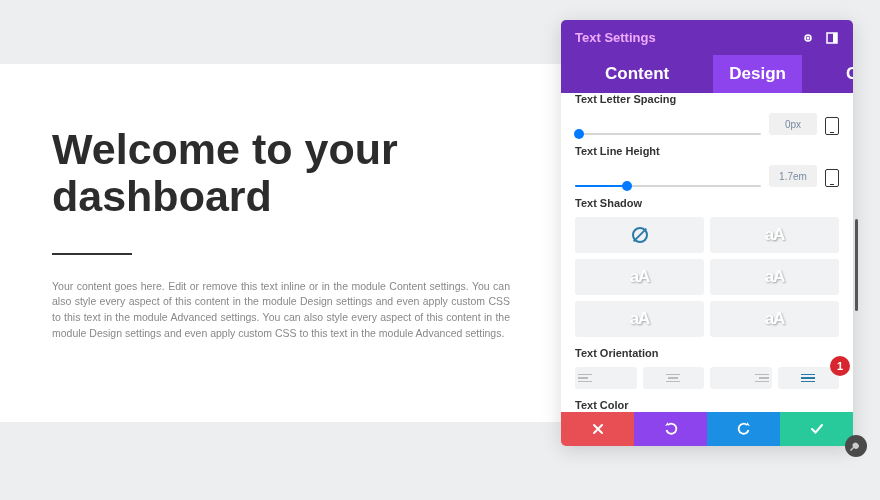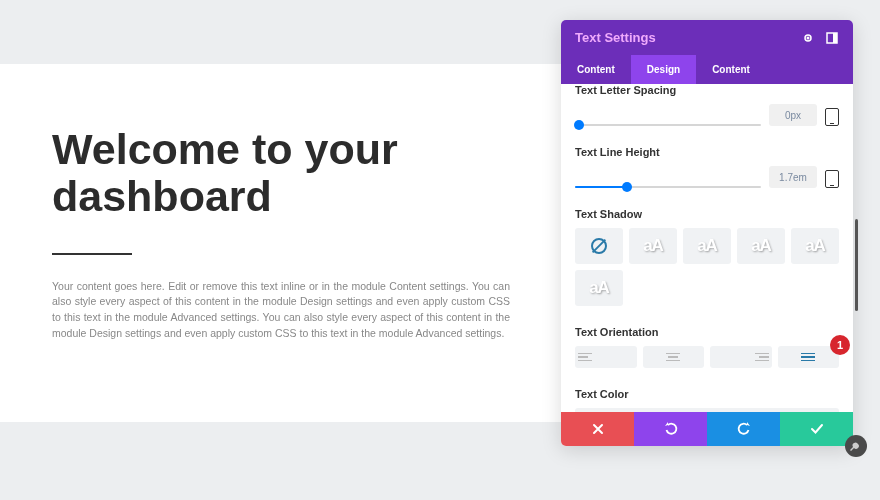--- a/index.html
+++ b/index.html
@@ -9,37 +9,37 @@
 .page-title { font-size: 43px; font-weight: 700; color: #2c2c2c; line-height: 1.1; }
 .divider { width: 80px; height: 2px; background: #333; margin: 32px 0 24px; }
 .body-text { font-size: 10.5px; color: #888; line-height: 1.5; text-align: justify; }
 
 .settings-panel { position: absolute; right: 27px; top: 20px; width: 292px; height: 426px; background: #fff; border-radius: 5px; box-shadow: 0 4px 20px rgba(0,0,0,0.15); overflow: hidden; display: flex; flex-direction: column; }
 .panel-header { background: #6c2eb9; color: #f0abfc; padding: 10px 14px; display: flex; align-items: center; font-size: 13px; font-weight: 600; }
 .panel-header .spacer { flex: 1; }
 .header-icon { width: 14px; height: 14px; margin-left: 10px; display: inline-flex; align-items: center; justify-content: center; cursor: pointer; }
 
 .tabs { display: flex; background: #6c2eb9; }
-.tab { flex: 0 0 auto; padding: 9px 16px; font-size: 10px; color: #fff; cursor: pointer; font-weight: 600; }
+.tab { flex: 0 0 auto; padding: 9px 16px; font-size: 17px; color: #fff; cursor: pointer; font-weight: 600; margin-left: 28px; }
 .tab.active { background: #8e44ec; }
 
 .panel-body { flex: 1; overflow-y: auto; padding: 0 14px 10px; position: relative; border-radius: 6px; }
 
-.settings-group { margin-top: 20px; }
+.settings-group { margin-top: 10px; }
 .group-label { font-size: 11px; font-weight: 600; color: #333; margin-bottom: 8px; }
 
 .slider-row { display: flex; align-items: flex-end; gap: 8px; }
 .slider-track { flex: 1; height: 2px; background: #d6d6d6; position: relative; border-radius: 2px; }
 .slider-fill { position: absolute; left: 0; top: 0; height: 100%; background: #007bff; border-radius: 2px; }
 .slider-thumb { position: absolute; top: 50%; transform: translate(-50%, -50%); width: 10px; height: 10px; background: #007bff; border-radius: 50%; }
 .slider-value { width: 48px; height: 22px; background: #f0f0f0; border-radius: 3px; font-size: 10px; color: #7a8aa0; display: flex; align-items: center; justify-content: center; }
 .device-icon { width: 14px; height: 18px; border: 1.5px solid #333; border-radius: 2px; position: relative; }
 .device-icon::after { content: ""; position: absolute; bottom: 1px; left: 50%; transform: translateX(-50%); width: 4px; height: 1px; background: #333; }
 
-.shadow-grid { display: grid; grid-template-columns: repeat(5, 1fr); gap: 6px; margin-top: 4px; }
+.shadow-grid { display: grid; grid-template-columns: repeat(2, 1fr); gap: 6px; margin-top: 4px; }
 .shadow-opt { background: #f0f2f4; height: 36px; border-radius: 3px; display: flex; align-items: center; justify-content: center; cursor: pointer; }
 .none-icon { width: 16px; height: 16px; border: 2px solid #2a7aa8; border-radius: 50%; position: relative; }
 .none-icon::after { content: ""; position: absolute; left: 50%; top: 50%; width: 18px; height: 2px; background: #2a7aa8; transform: translate(-50%,-50%) rotate(-45deg); }
 .aA { font-size: 17px; font-weight: 700; color: #fff; letter-spacing: -1px; text-shadow: 1px 1px 2px rgba(0,0,0,0.3); }
 
 .orient-row { display: flex; gap: 6px; margin-top: 4px; position: relative; }
 .orient-btn { flex: 1; height: 22px; background: #f0f2f4; border-radius: 3px; display: flex; flex-direction: column; align-items: center; justify-content: center; gap: 2px; cursor: pointer; }
 .orient-btn.active { color: #2a7aa8; }
 .orient-btn span { display: block; height: 1.5px; background: #bbb; }
 .orient-btn.active span { background: #2a7aa8; }

